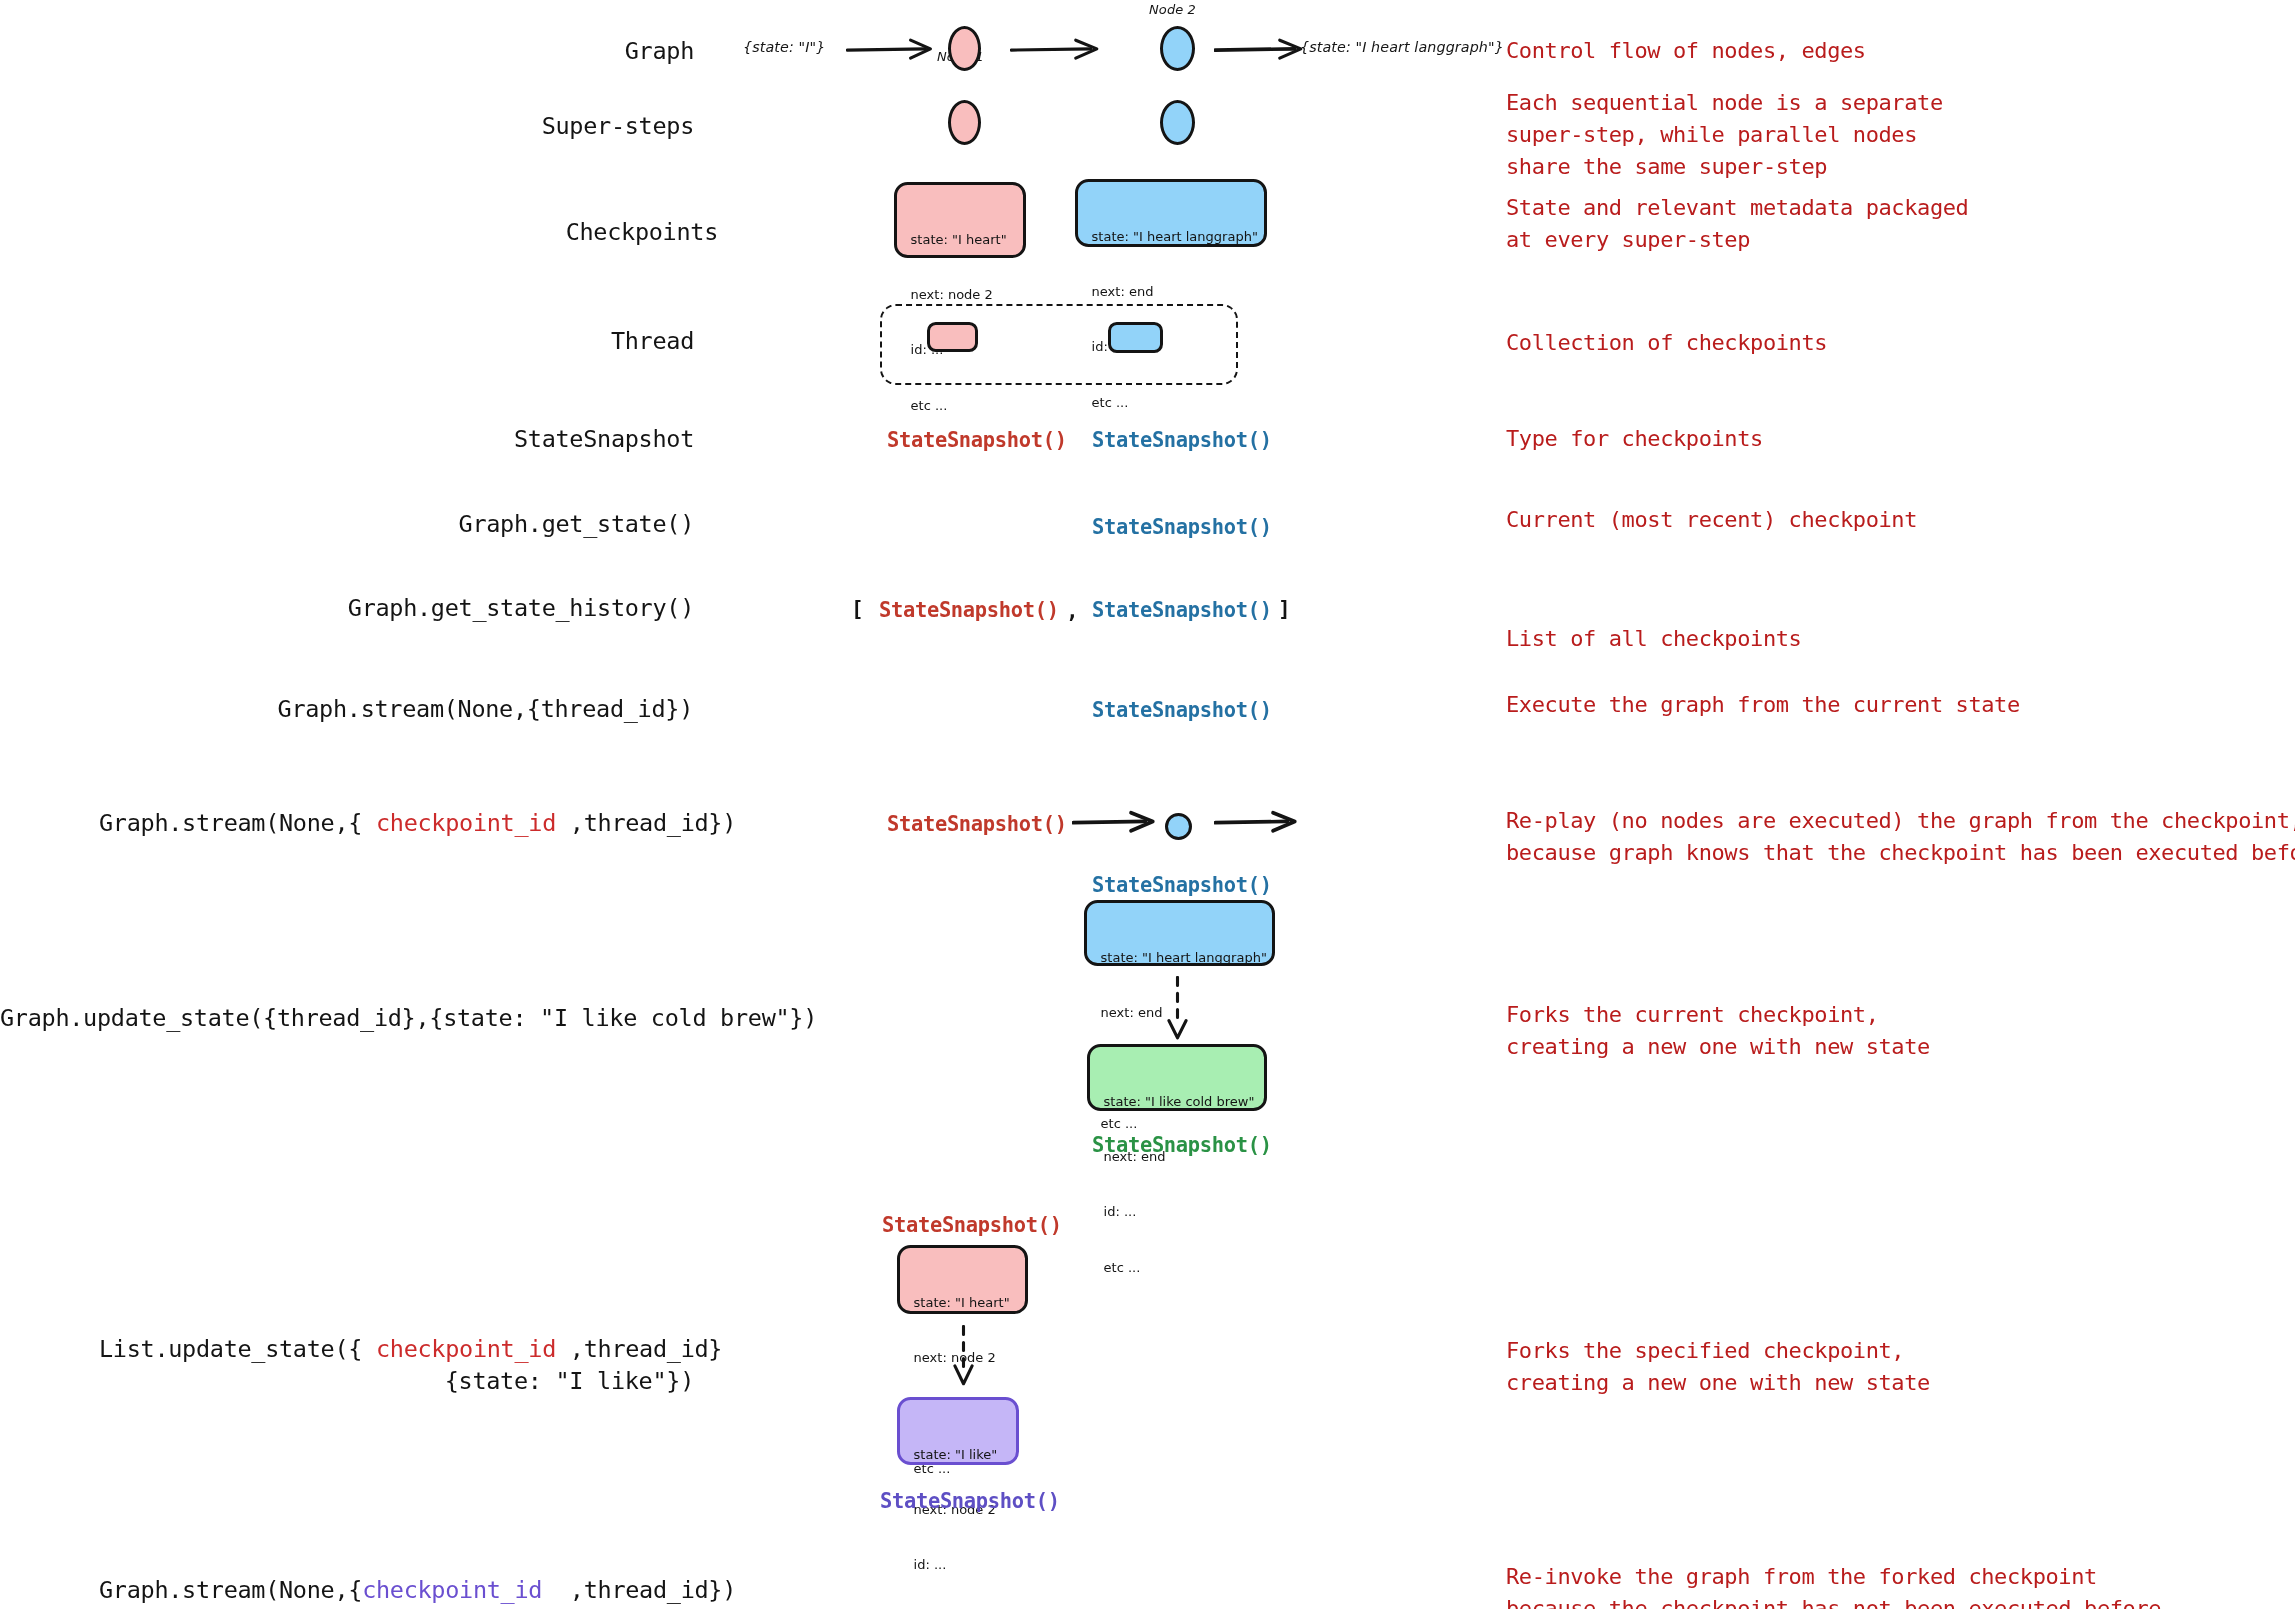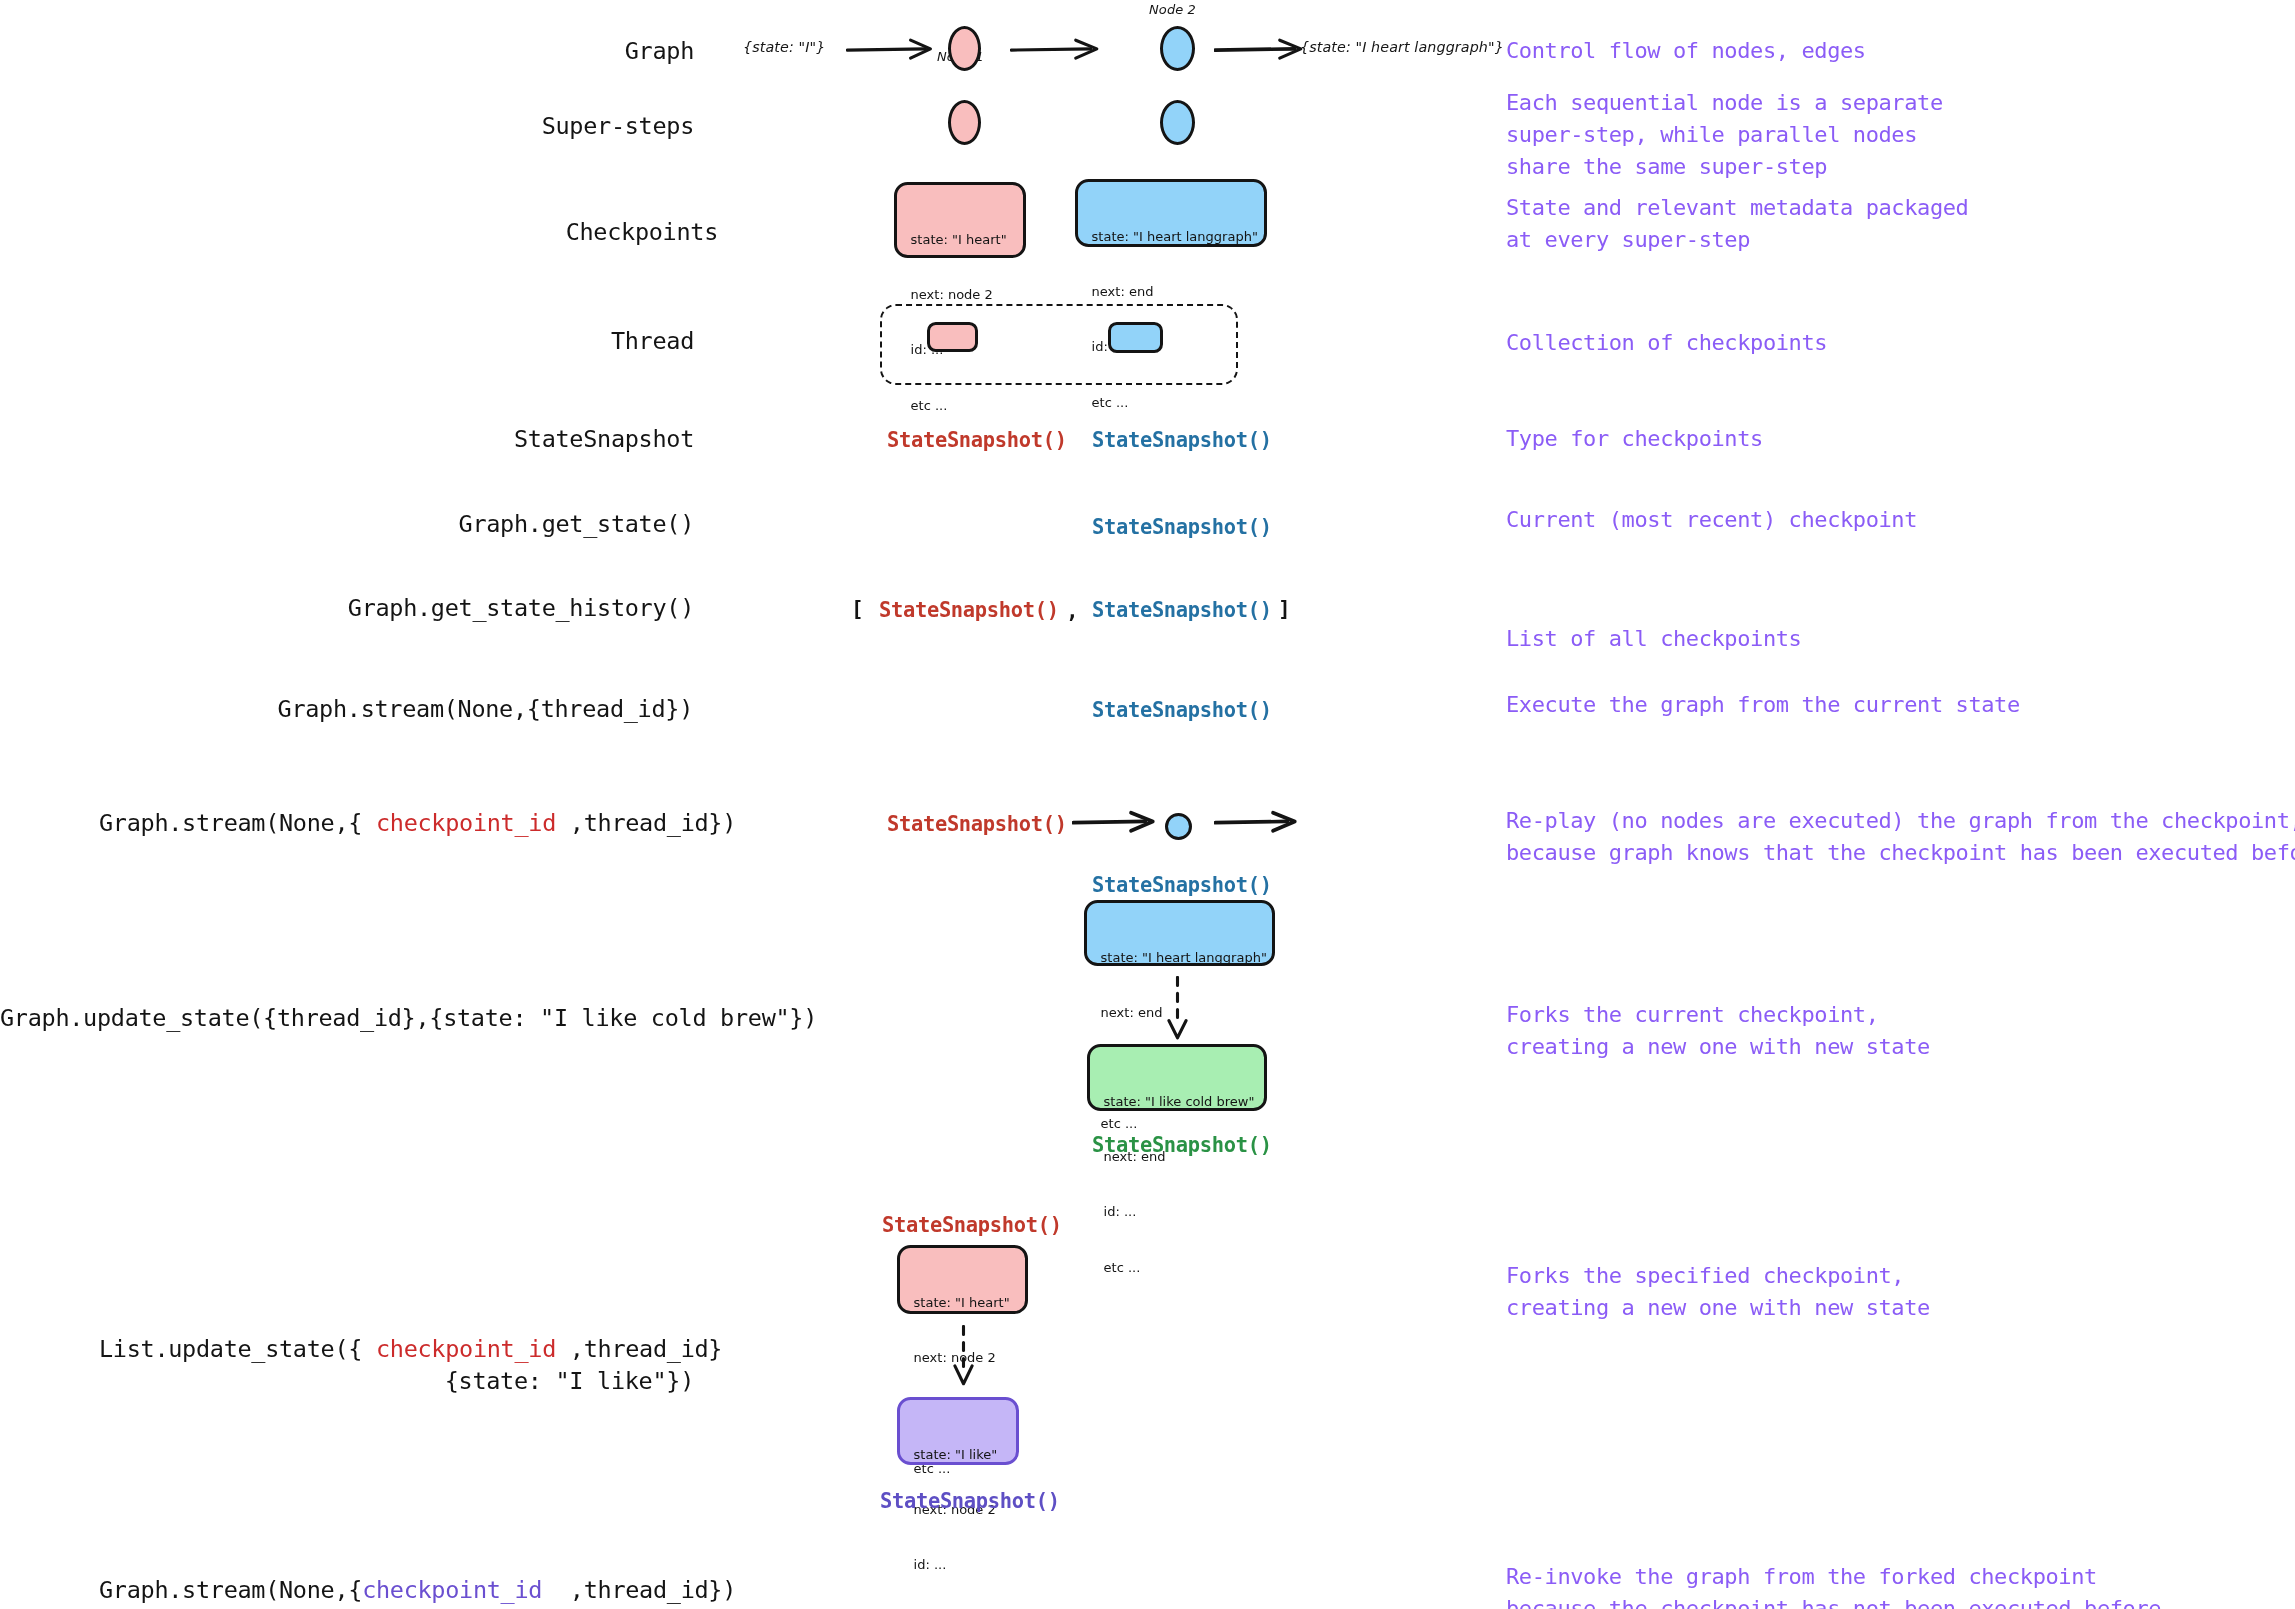--- a/index.html
+++ b/index.html
@@ -30,21 +30,21 @@
   .row-label .accent-red { color: #CC2B2B; }
   .row-label .accent-purple { color: #6A4FD0; }
 
   
   .desc {
     position: absolute;
     left: 1506px;
     font-family: "DejaVu Sans Mono", monospace;
     font-size: 22px;
     line-height: 1.45;
-    color: #8b5cf6;
+    color: #b91c1c;
     white-space: pre;
     letter-spacing: -0.4px;
   }
 
   
   .node {
     position: absolute;
     border: 3.1px solid #141414;
     box-sizing: border-box;
   }
@@ -287,20 +287,20 @@
 
 <div class="card purple" style="left:897px; top:1397px; width:122px; height:68px;">
   <span class="line">state: "I like"</span>
   <span class="line">next: node 2</span>
   <span class="line">id: ...</span>
   
 </div>
 
 <div class="snap purple" style="left:880px; top:1489px;">StateSnapshot()</div>
 
-<div class="desc" style="top:1260px;">Forks the specified checkpoint,
+<div class="desc" style="top:1335px;">Forks the specified checkpoint,
 creating a new one with new state</div>
 
 <div class="row-label" style="left:99px; top:1574px; width:595px;"><span>Graph.stream(None,{</span><span class="accent-purple">checkpoint_id</span><span>  ,thread_id})</span></div>
 
 <div class="desc" style="top:1561px;">Re-invoke the graph from the forked checkpoint
 because the checkpoint has not been executed before</div>
 
 
 </body></html>

